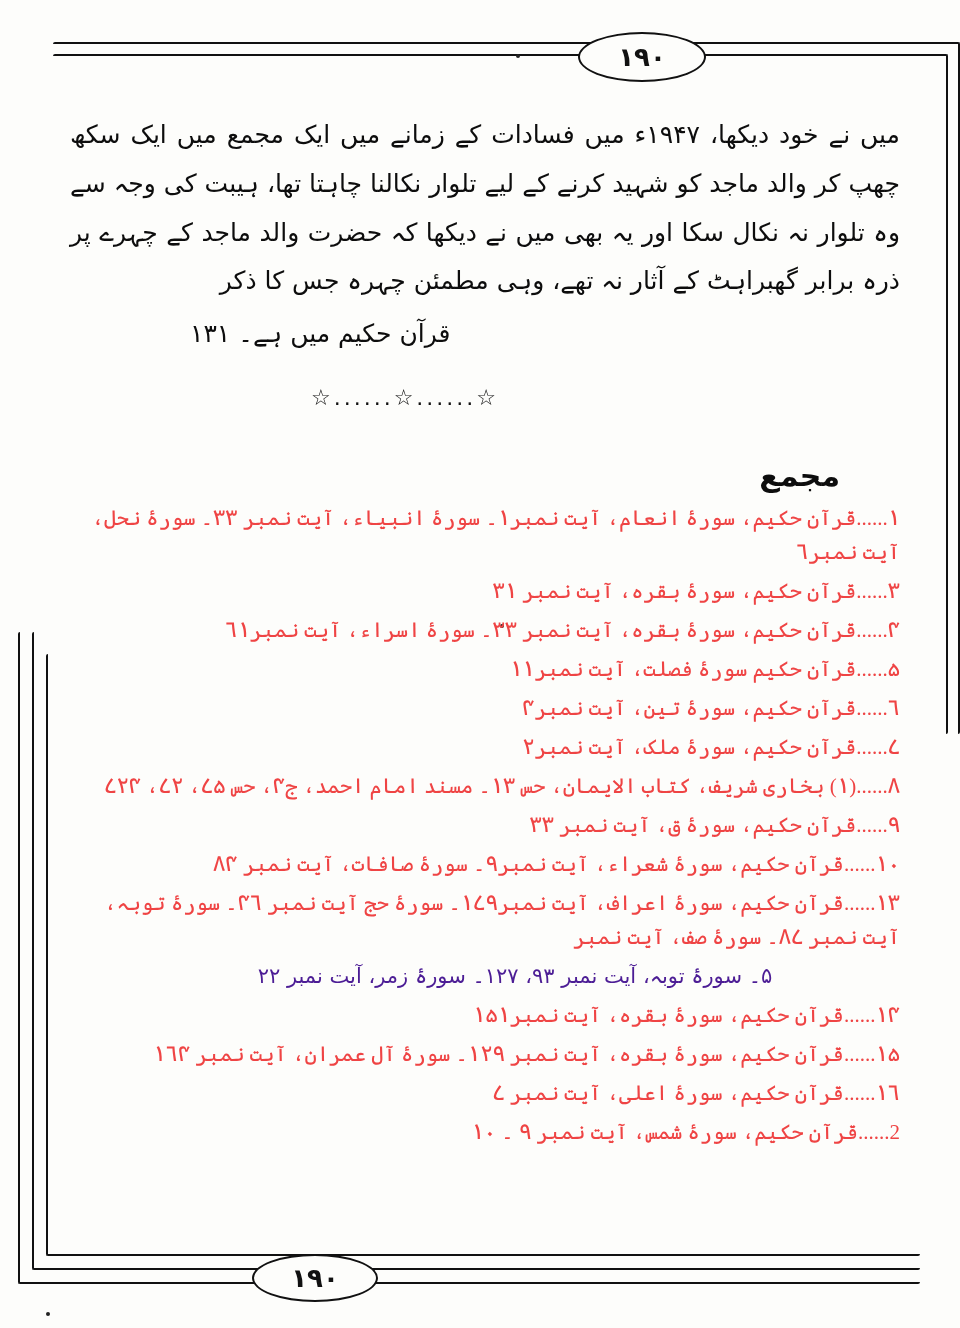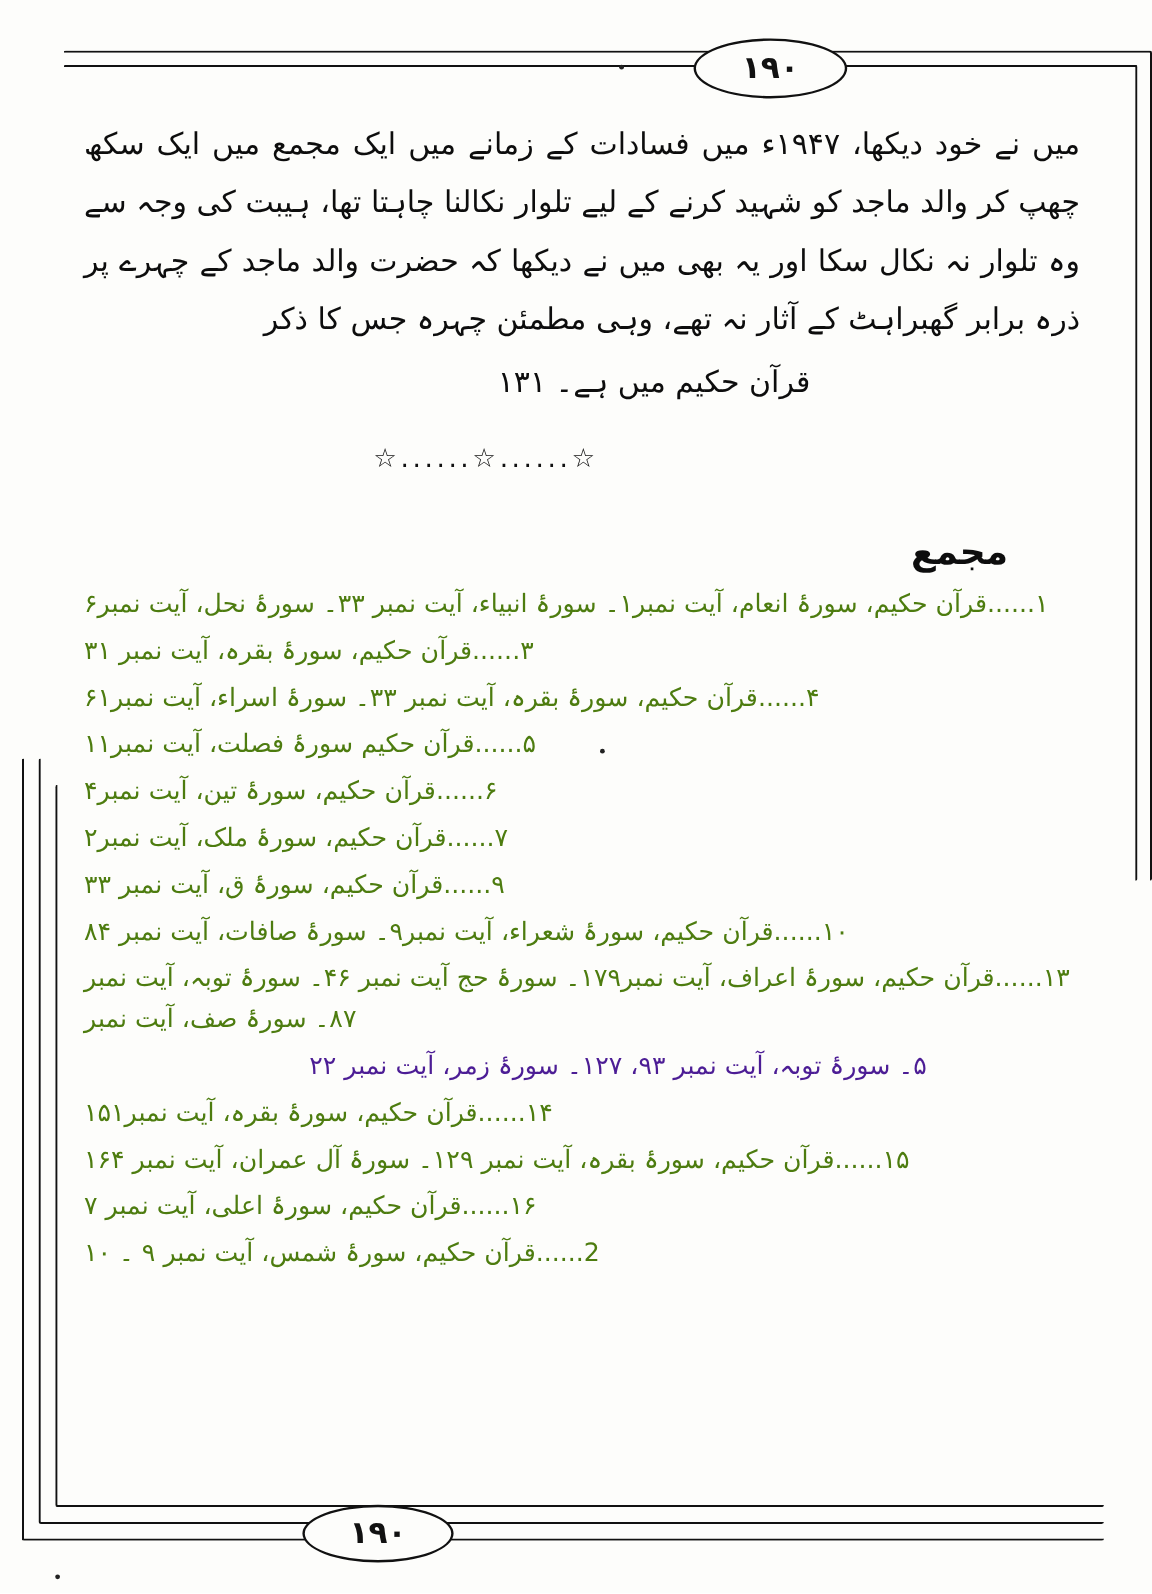--- a/index.html
+++ b/index.html
@@ -91,40 +91,40 @@
   .page-bubble-bottom {
     bottom: 26px;
     left: 252px;
     width: 122px;
     height: 44px;
   }
 
   
   .content {
     position: absolute;
-    top: 96px;
+    top: 111px;
     left: 70px;
     width: 830px;
     direction: rtl;
     text-align: right;
   }
   .para {
     font-size: 25px;
     line-height: 1.95;
     color: #0d0d0d;
     text-align: justify;
     text-align-last: right;
     margin: 0 0 4px 0;
     font-family: "DejaVu Sans", sans-serif;
   }
   .para-last-line {
     font-size: 25px;
     line-height: 1.95;
     color: #0d0d0d;
-    text-align: center;
+    text-align: left;
     margin: 0;
     padding-left: 120px;
   }
   .stars {
     margin: 26px 0 0 0;
     text-align: center;
     font-size: 22px;
     color: #111;
     letter-spacing: 3px;
     direction: ltr;
@@ -141,24 +141,25 @@
     padding-right: 60px;
   }
   .notes-list {
     list-style: none;
     margin: 0;
     padding: 0;
   }
   .note {
     font-size: 21px;
     line-height: 1.62;
-    color: #4d7c0f;
-    text-align: left;
+    color: #ef4444;
+    text-align: right;
     margin: 0 0 5px 0;
     white-space: normal;
+    font-family: Liberation Serif, serif;
   }
   .note-cont {
     font-size: 21px;
     line-height: 1.62;
     color: #4c1d95;
     text-align: center;
     margin: 0 0 5px 0;
     padding-left: 60px;
   }
   .speck {
@@ -197,20 +198,21 @@
 
     <h2 class="notes-heading">مجمع</h2>
 
     <ul class="notes-list">
       <li class="note">۱......قرآن حکیم، سورۂ انعام، آیت نمبر۱۔ سورۂ انبیاء، آیت نمبر ۳۳۔ سورۂ نحل، آیت نمبر۶</li>
       <li class="note">۳......قرآن حکیم، سورۂ بقرہ، آیت نمبر ۳۱</li>
       <li class="note">۴......قرآن حکیم، سورۂ بقرہ، آیت نمبر ۳۳۔ سورۂ اسراء، آیت نمبر۶۱</li>
       <li class="note">۵......قرآن حکیم سورۂ فصلت، آیت نمبر۱۱</li>
       <li class="note">۶......قرآن حکیم، سورۂ تین، آیت نمبر۴</li>
       <li class="note">۷......قرآن حکیم، سورۂ ملک، آیت نمبر۲</li>
+      <li class="note">۸......(۱) بخاری شریف، کتاب الایمان، حس ۱۳۔ مسند امام احمد، ج۴، حس ۷۵، ۷۲، ۷۲۴</li>
       <li class="note">۹......قرآن حکیم، سورۂ ق، آیت نمبر ۳۳</li>
       <li class="note">۱۰......قرآن حکیم، سورۂ شعراء، آیت نمبر۹۔ سورۂ صافات، آیت نمبر ۸۴</li>
       <li class="note">۱۳......قرآن حکیم، سورۂ اعراف، آیت نمبر۱۷۹۔ سورۂ حج آیت نمبر ۴۶۔ سورۂ توبہ، آیت نمبر ۸۷۔ سورۂ صف، آیت نمبر</li>
       <li class="note-cont">۵۔ سورۂ توبہ، آیت نمبر ۹۳، ۱۲۷۔ سورۂ زمر، آیت نمبر ۲۲</li>
       <li class="note">۱۴......قرآن حکیم، سورۂ بقرہ، آیت نمبر۱۵۱</li>
       <li class="note">۱۵......قرآن حکیم، سورۂ بقرہ، آیت نمبر ۱۲۹۔ سورۂ آل عمران، آیت نمبر ۱۶۴</li>
       <li class="note">۱۶......قرآن حکیم، سورۂ اعلی، آیت نمبر ۷</li>
       <li class="note">2......قرآن حکیم، سورۂ شمس، آیت نمبر ۹ ۔ ۱۰</li>
     </ul>
 

